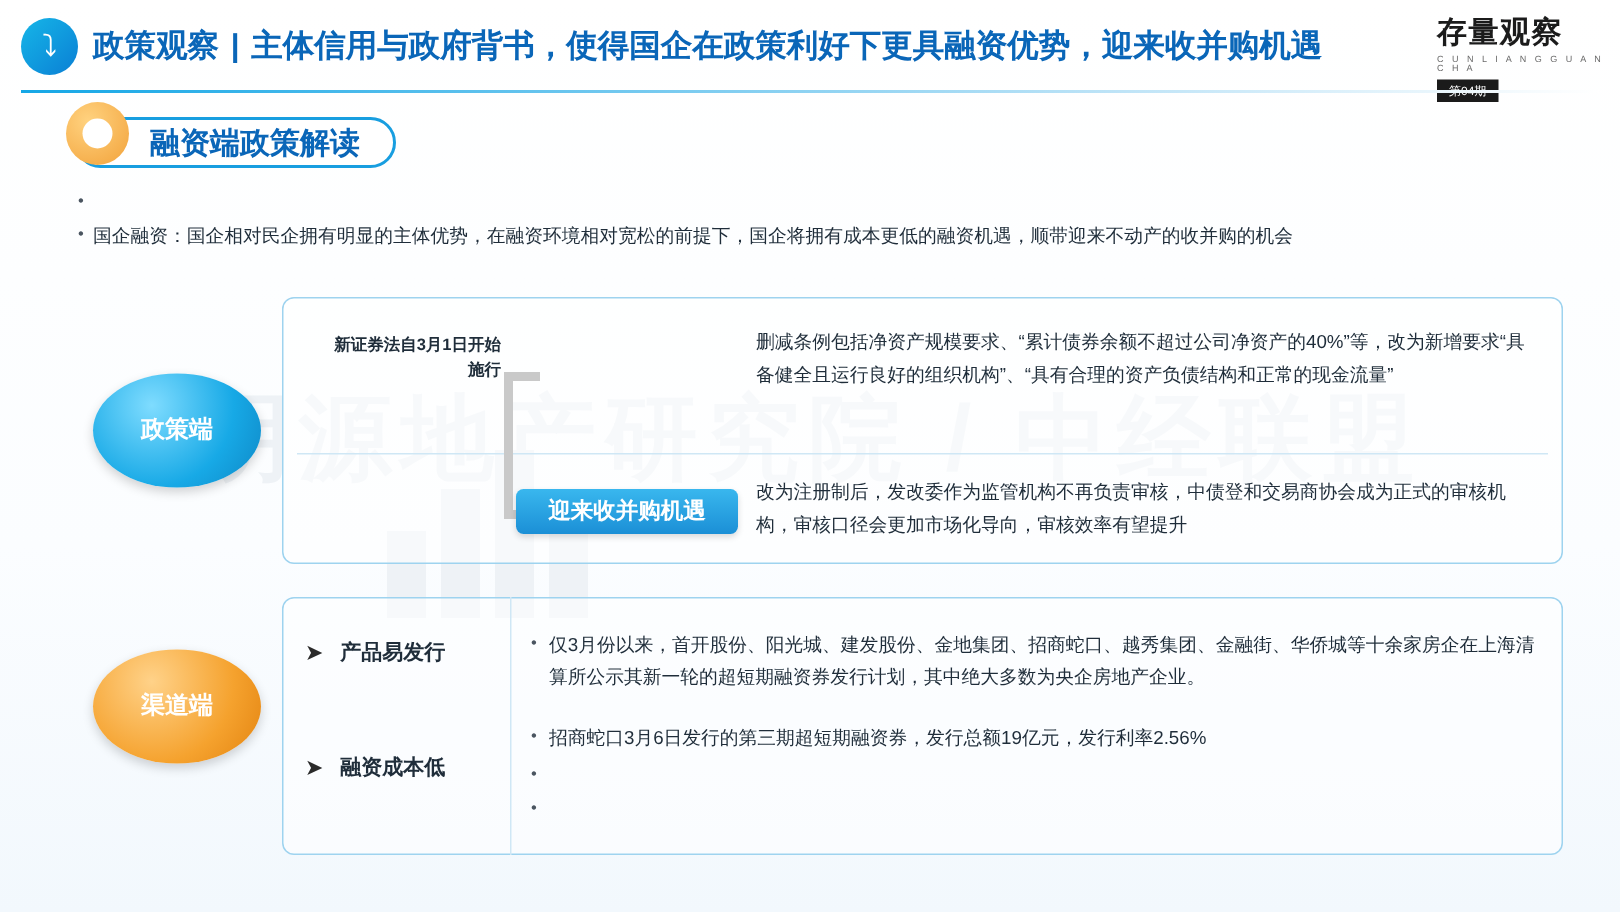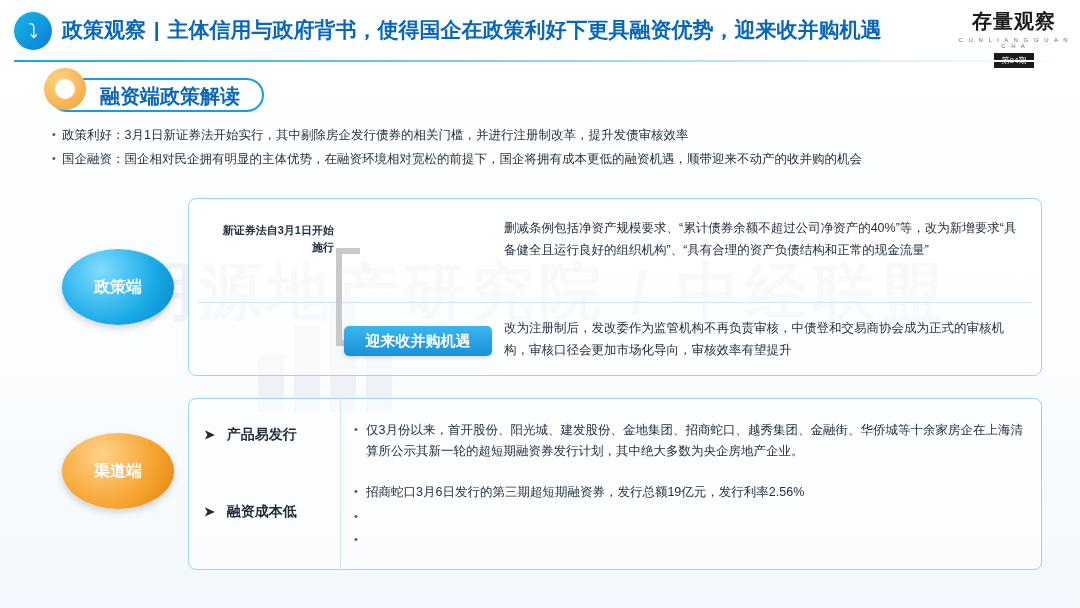--- a/index.html
+++ b/index.html
@@ -62,21 +62,20 @@
     left: 62px; top: 16px;
     font-size: 21px;
     font-weight: bold;
     color: #0a66b8;
     white-space: nowrap;
   }
   .header-title .sep { color: #0a66b8; margin: 0 2px; }
   .brand {
     position: absolute;
     right: 10px; top: 8px;
-    text-align: center;
     width: 112px;
   }
   .brand-cn {
     font-size: 20px; font-weight: bold; color: #1b1b1b;
     letter-spacing: 1px;
   }
   .brand-en {
     font-size: 6px; color: #6b6b6b; letter-spacing: 2px; margin-top: 2px;
   }
   .brand-badge {
@@ -319,21 +318,20 @@
   <div class="sec-title-wrap">
     <div class="sec-pill">
       <span class="sec-circle"></span>
       <span>融资端政策解读</span>
     </div>
   </div>
 
   <div class="bullets">
     <div class="bullet">
       <span class="dot">•</span>
-      <span>政策利好：3月1日新证券法开始实行，其中剔除房企发行债券的相关门槛，并进行注册制改革，提升发债审核效率</span>
     </div>
     <div class="bullet">
       <span class="dot">•</span>
       <span>国企融资：国企相对民企拥有明显的主体优势，在融资环境相对宽松的前提下，国企将拥有成本更低的融资机遇，顺带迎来不动产的收并购的机会</span>
     </div>
   </div>
 
   <div class="panel panel-1"></div>
   <div class="divider-h"></div>
 

